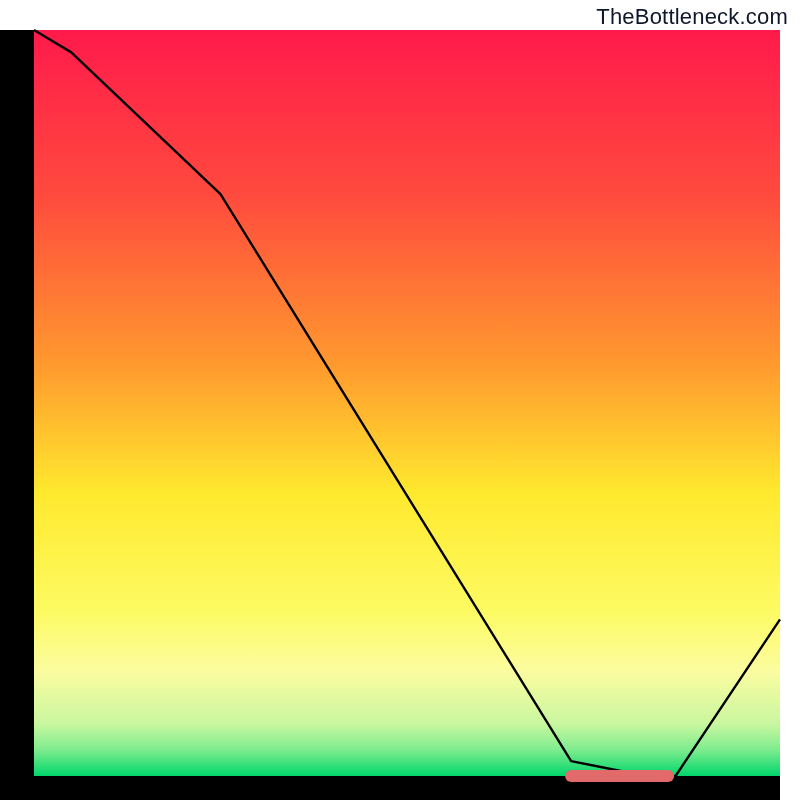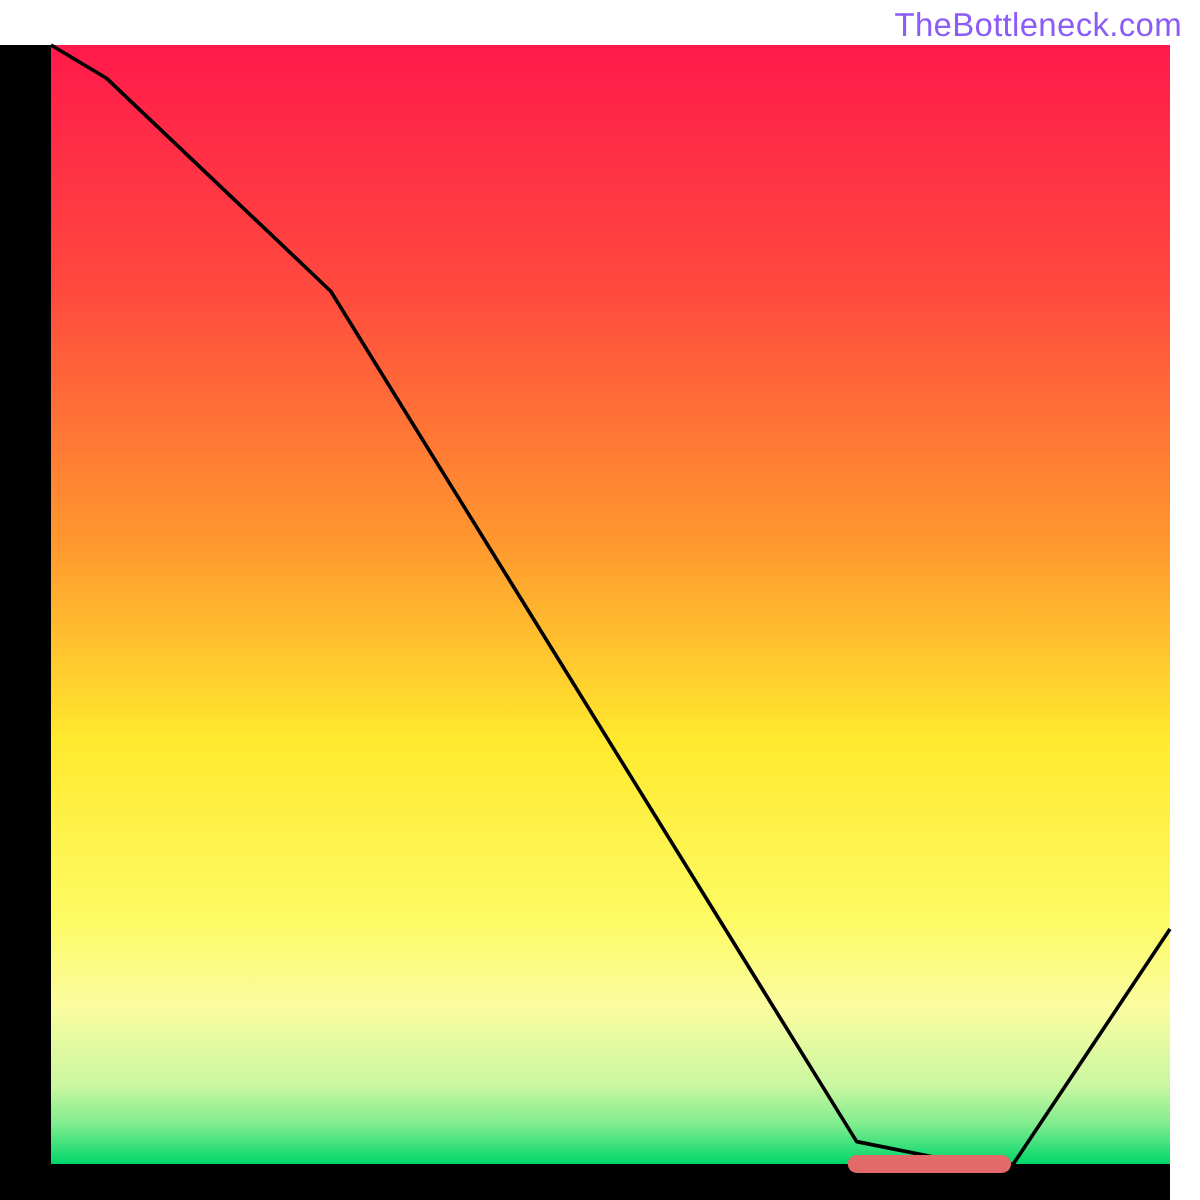--- a/index.html
+++ b/index.html
@@ -14,21 +14,21 @@
   .container {
     position: relative;
     width: 800px;
     height: 800px;
   }
   .watermark {
     position: absolute;
     top: 4px;
     right: 12px;
     font-size: 22px;
-    color: #8b5cf6;
+    color: #0f172a;
     font-weight: 500;
     letter-spacing: 0.2px;
     z-index: 3;
   }
   svg.chart {
     position: absolute;
     left: 0;
     top: 0;
   }
 </style>

